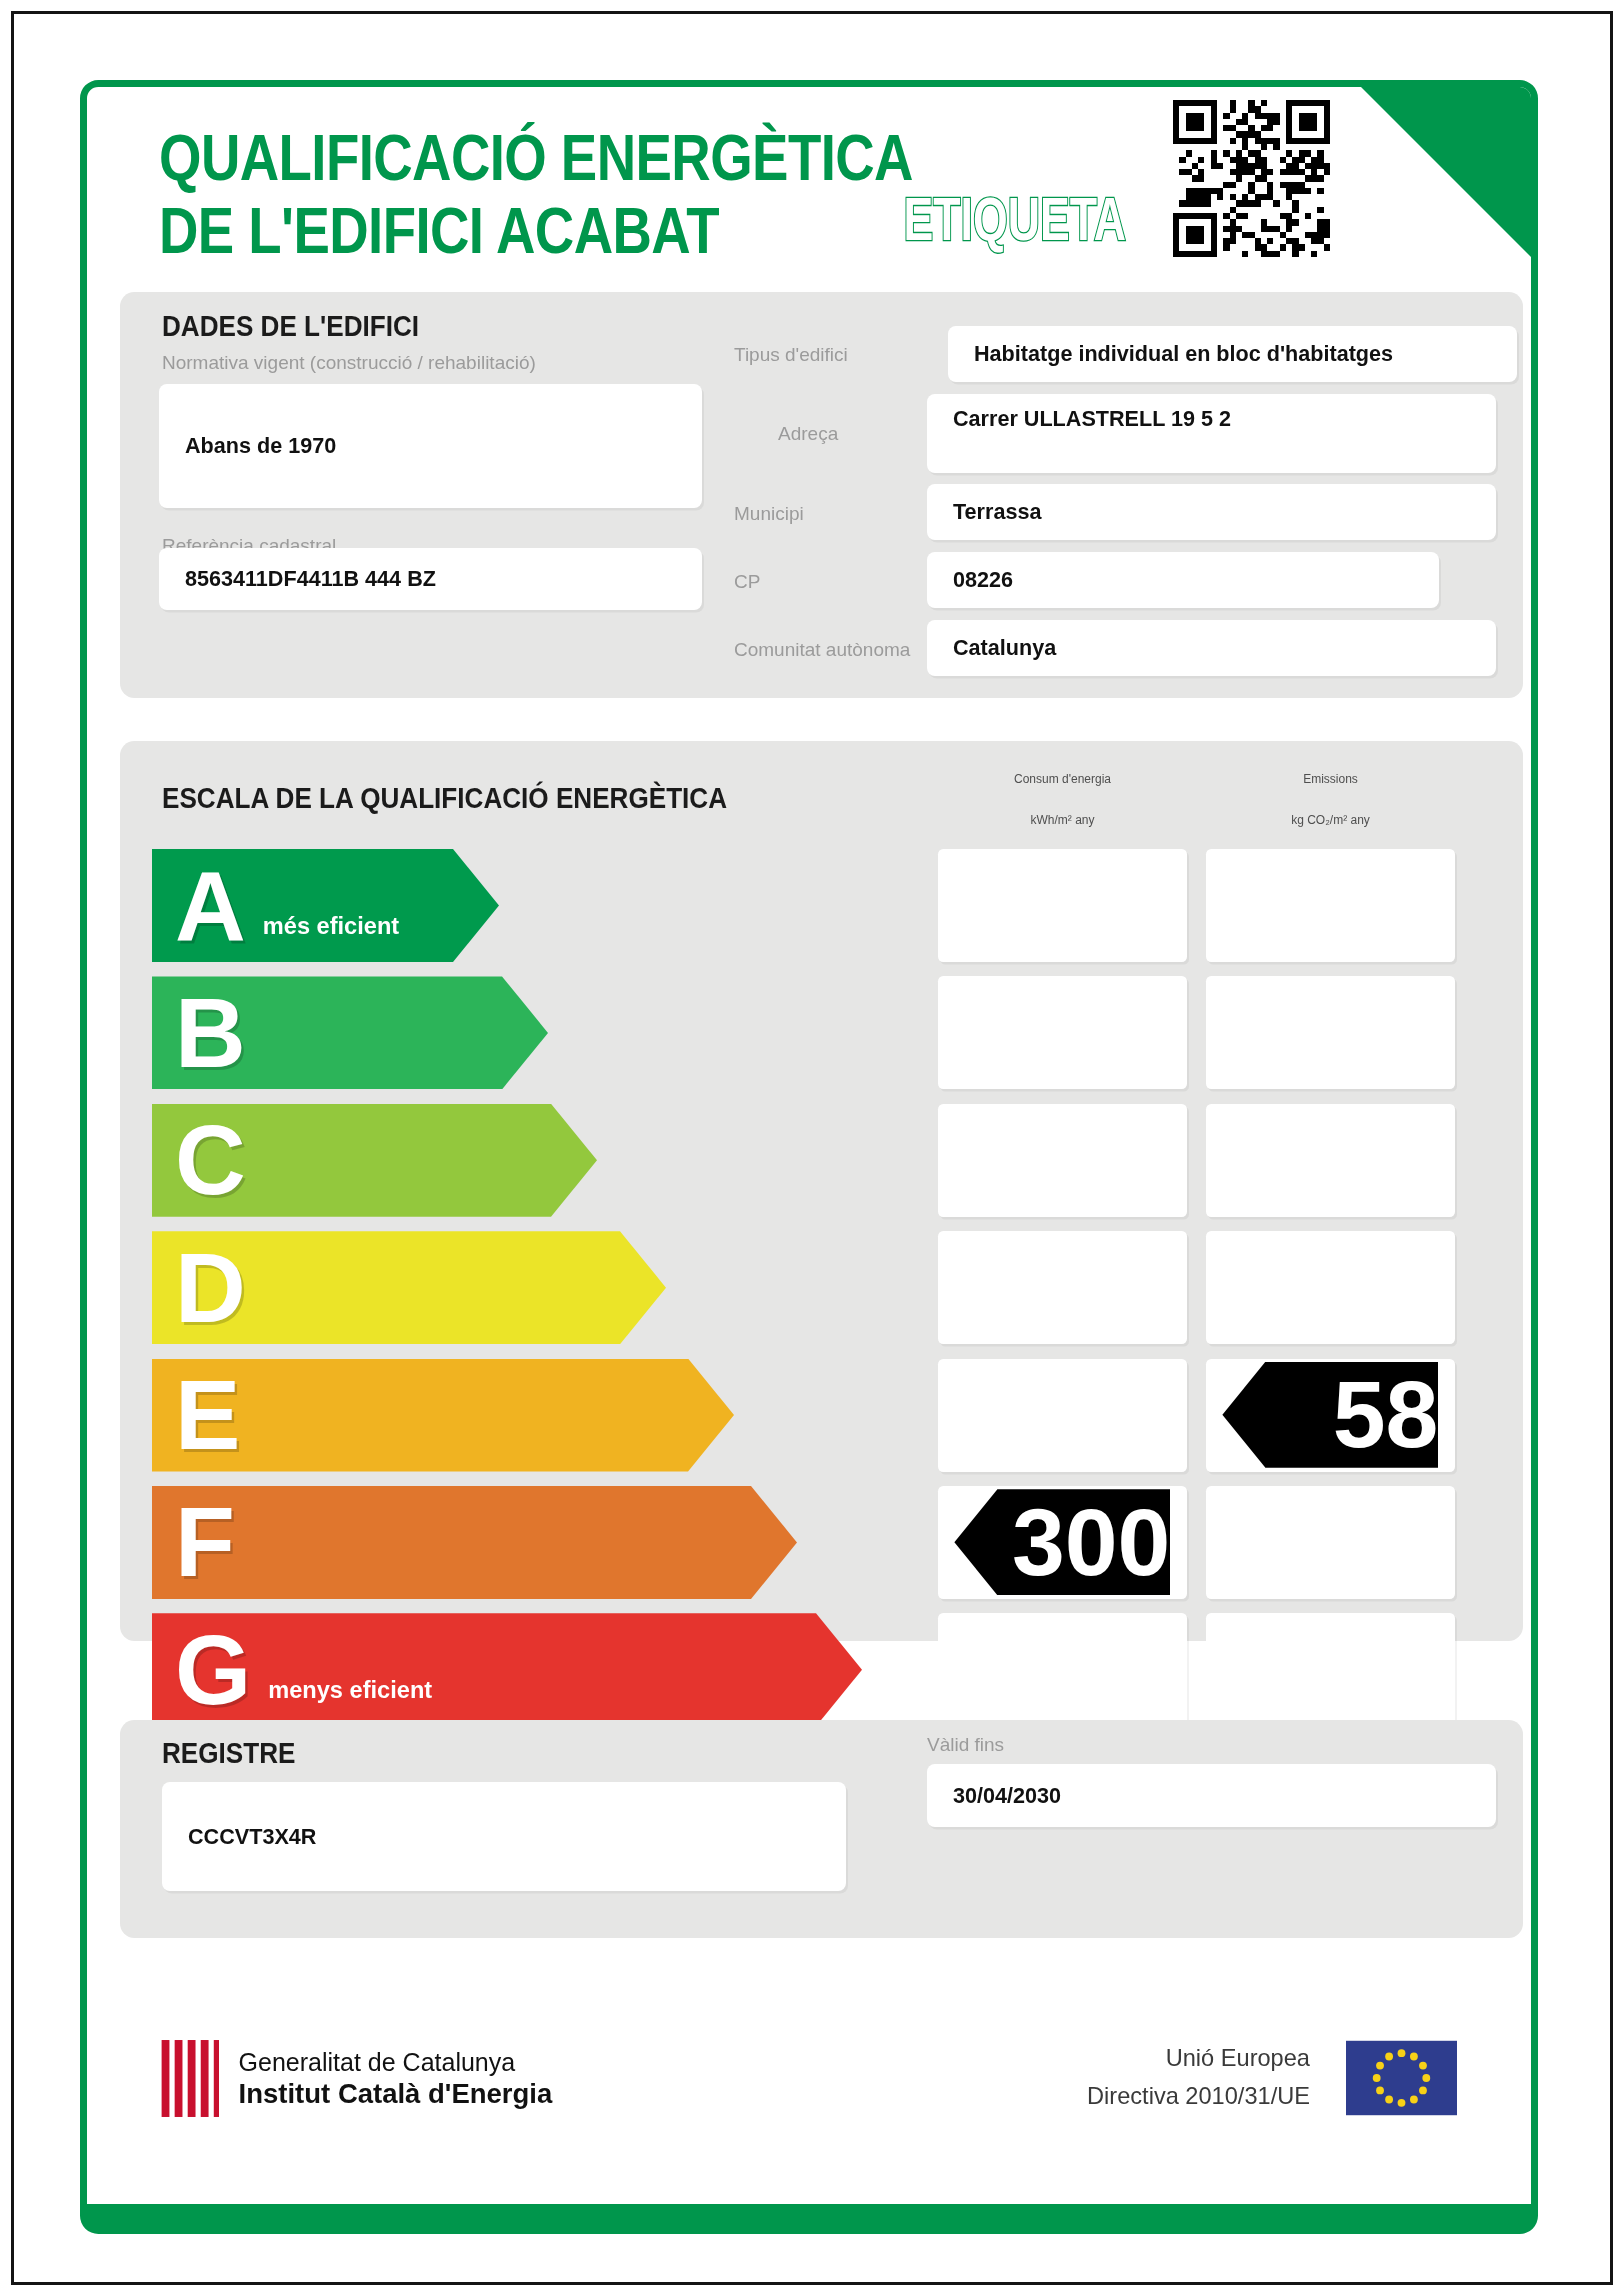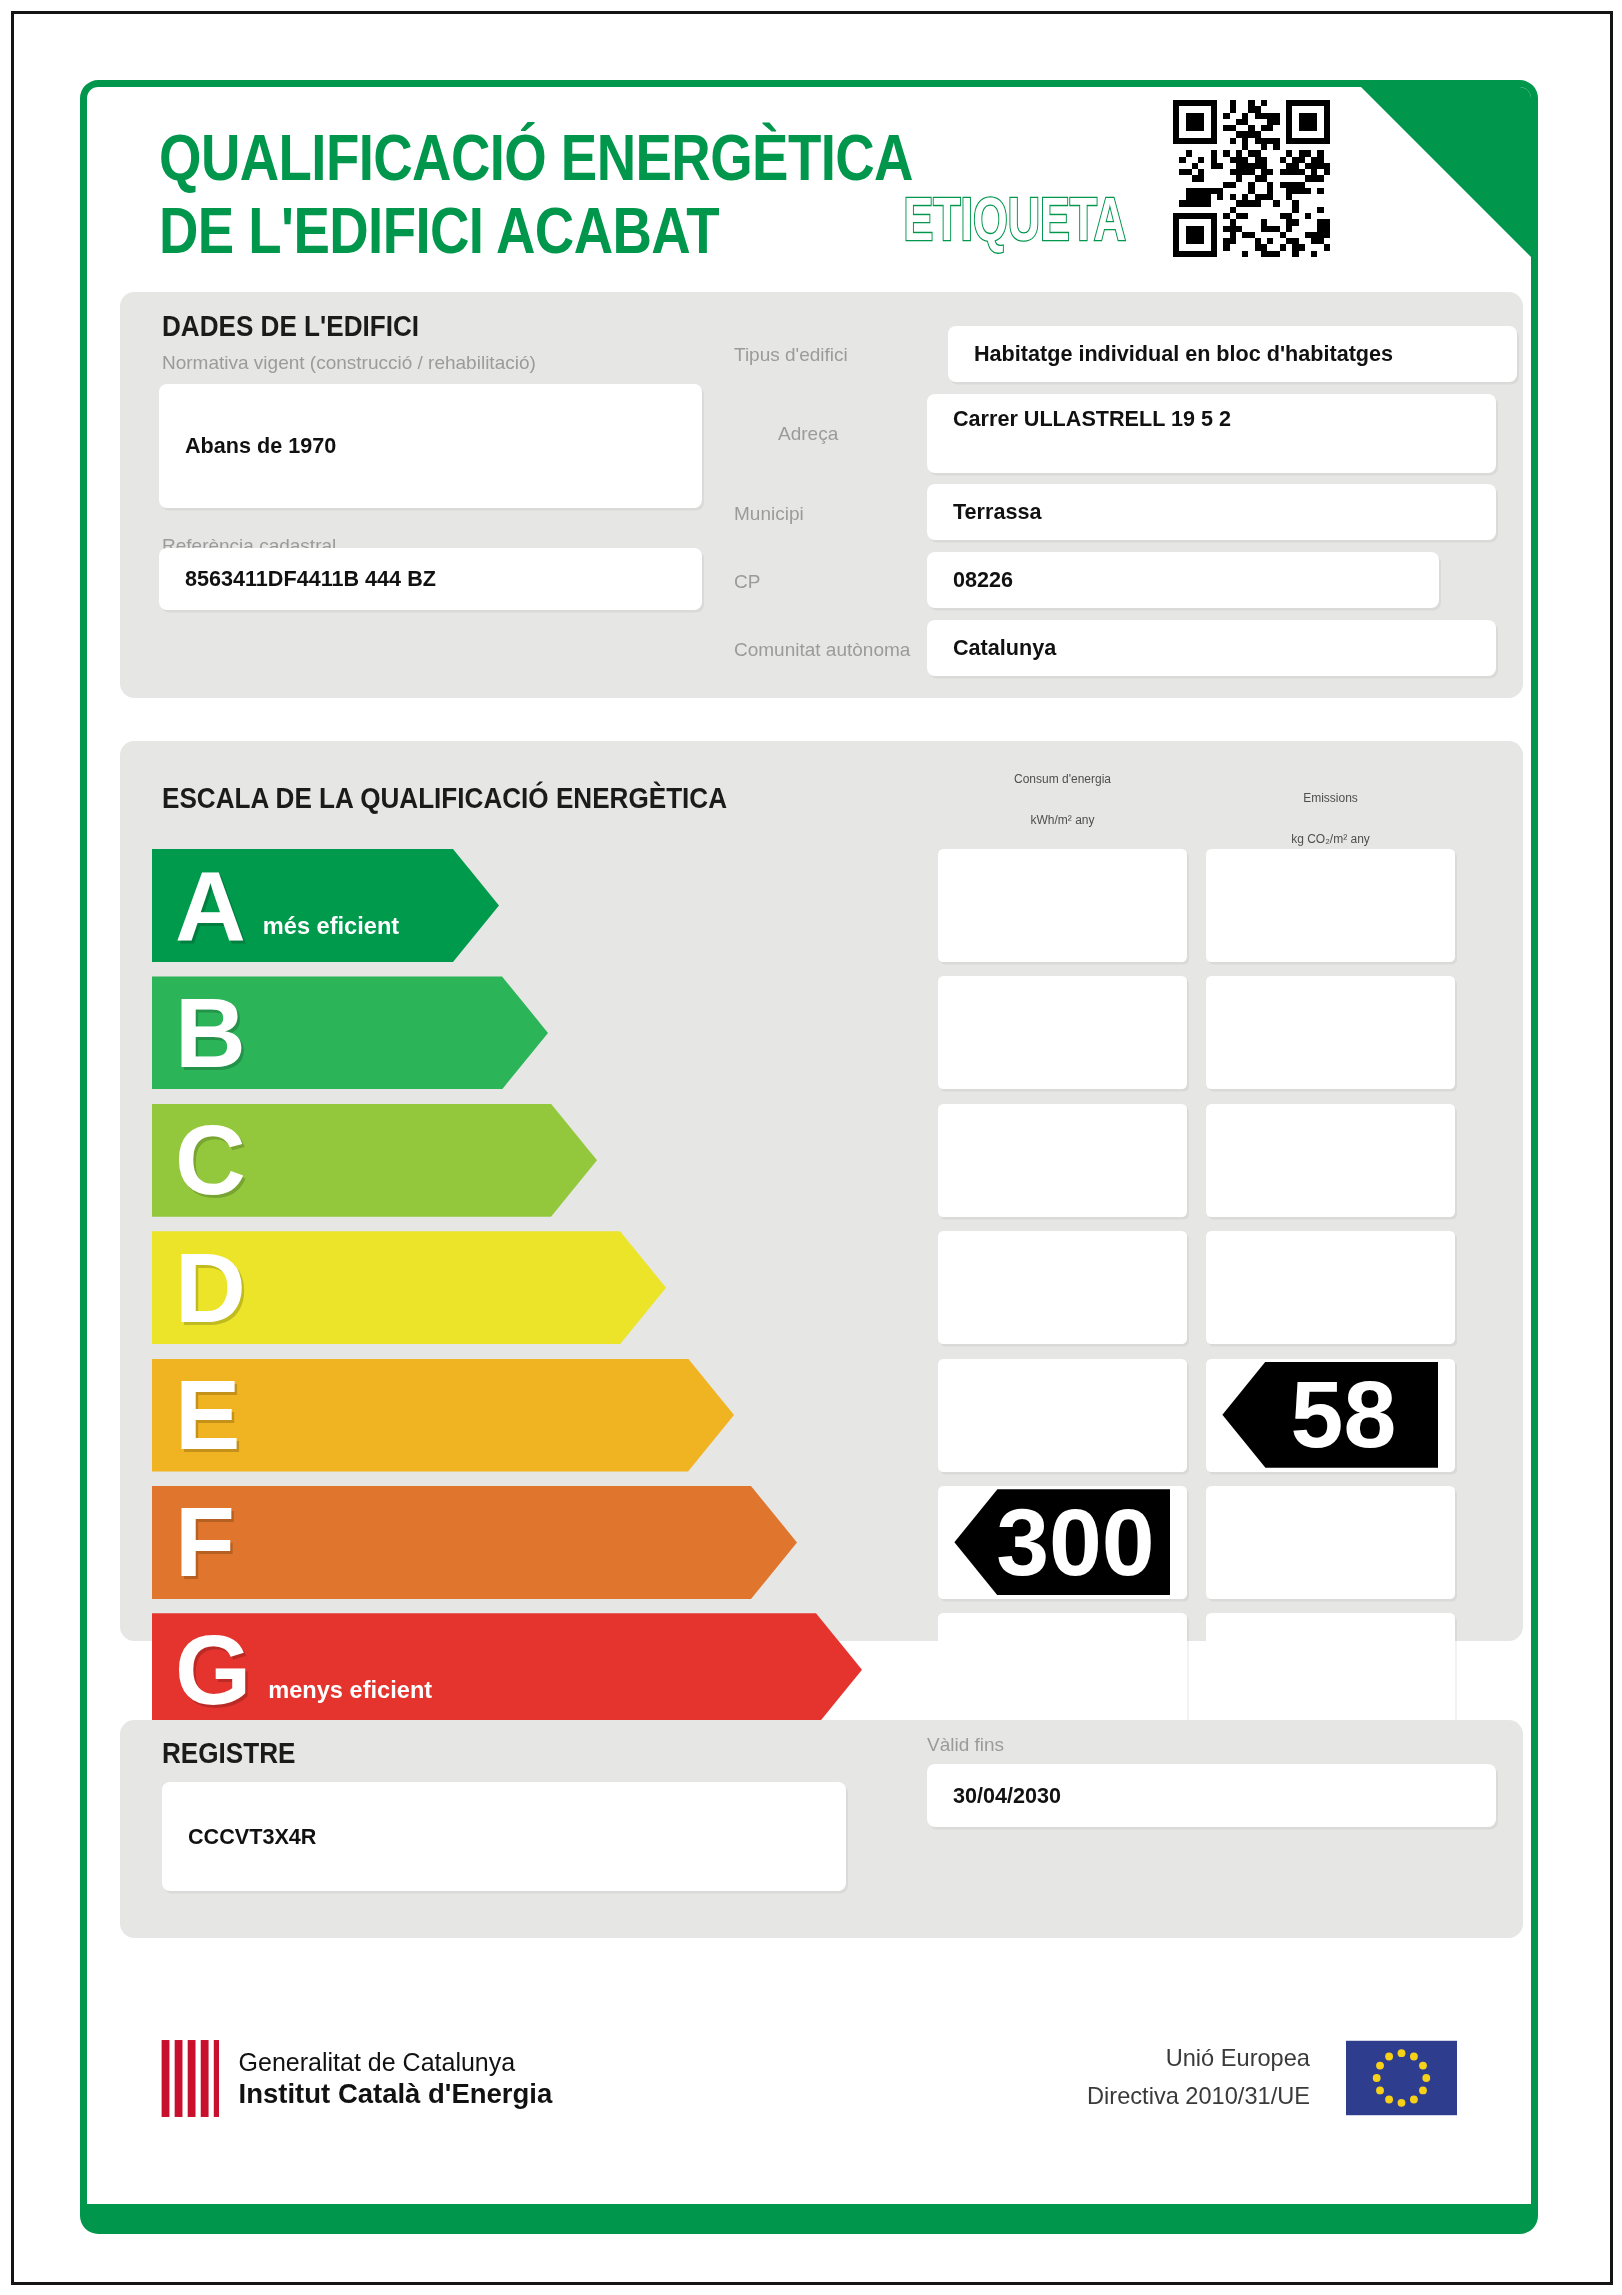--- a/index.html
+++ b/index.html
@@ -59,42 +59,42 @@
   #r-label1{top:52px;}  #r-box1{left:828px;top:34px;width:569px;height:56px;}
   #r-label2{top:131px;margin-left:44px;} #r-box2{left:807px;top:102px;width:569px;height:79px;}
   #r-label3{top:211px;} #r-box3{left:807px;top:192px;width:569px;height:56px;}
   #r-label4{top:279px;} #r-box4{left:807px;top:260px;width:512px;height:56px;}
   #r-label5{top:347px;} #r-box5{left:807px;top:328px;width:569px;height:56px;}
   
   #escala .section-header{top:41px;}
   .colhead{position:absolute;top:26px;width:249px;text-align:center;font-size:12px;color:#4f4f4f;line-height:25px;}
   .colhead .unit{display:block;margin-top:15.7px;}
   #colhead-consum{left:818px;}
-  #colhead-emis{left:1086px;margin-top:19px;}
+  #colhead-emis{left:1086px;}
   .rows{position:absolute;left:32px;top:108px;width:1303px;}
   .scale-row{position:relative;height:113px;margin-bottom:14.4px;}
   .bar{
     position:absolute;left:0;top:0;height:113px;display:flex;align-items:center;
     clip-path:polygon(0 0, calc(100% - 46px) 0, 100% 50%, calc(100% - 46px) 100%, 0 100%);
   }
   .w-a{width:347px}.w-b{width:396px}.w-c{width:445px}.w-d{width:514px}
   .w-e{width:582px}.w-f{width:645px}.w-g{width:710px}
   .letter{font-size:98px;font-weight:bold;color:#fff;line-height:1;margin-left:23px;text-shadow:2.6px 2.6px 0 rgba(0,0,0,0.18);}
   .bar-note{color:#fff;font-weight:bold;font-size:23.6px;margin-left:17px;margin-top:41px;white-space:nowrap;}
   .cell{
     position:absolute;top:0;width:249px;height:113px;background:#fff;border-radius:5.2px;
     box-shadow:2px 2.6px 0 rgba(0,0,0,0.05);
   }
   .cell.consum{left:786px;}
   .cell.emis{left:1054px;}
   .value-tag{
     position:absolute;left:16.4px;top:3.3px;width:216px;height:106px;background:#000;
     clip-path:polygon(43px 0, 100% 0, 100% 100%, 43px 100%, 0 50%);
     color:#fff;font-weight:bold;font-size:95px;line-height:1;
-    display:flex;align-items:center;justify-content:center;padding-left:26px;
+    display:flex;align-items:center;justify-content:flex-end;padding-left:26px;
   }
   
   #registre .section-header{top:17px;}
   #reg-box{left:42px;top:62px;width:684px;height:109px;}
   #valid-label{left:807px;top:14.4px;}
   #valid-box{left:807px;top:44px;width:569px;height:63px;}
   
   .footer{
     position:absolute;left:72px;top:1942px;width:1298px;height:98px;
     display:flex;justify-content:space-between;align-items:center;

